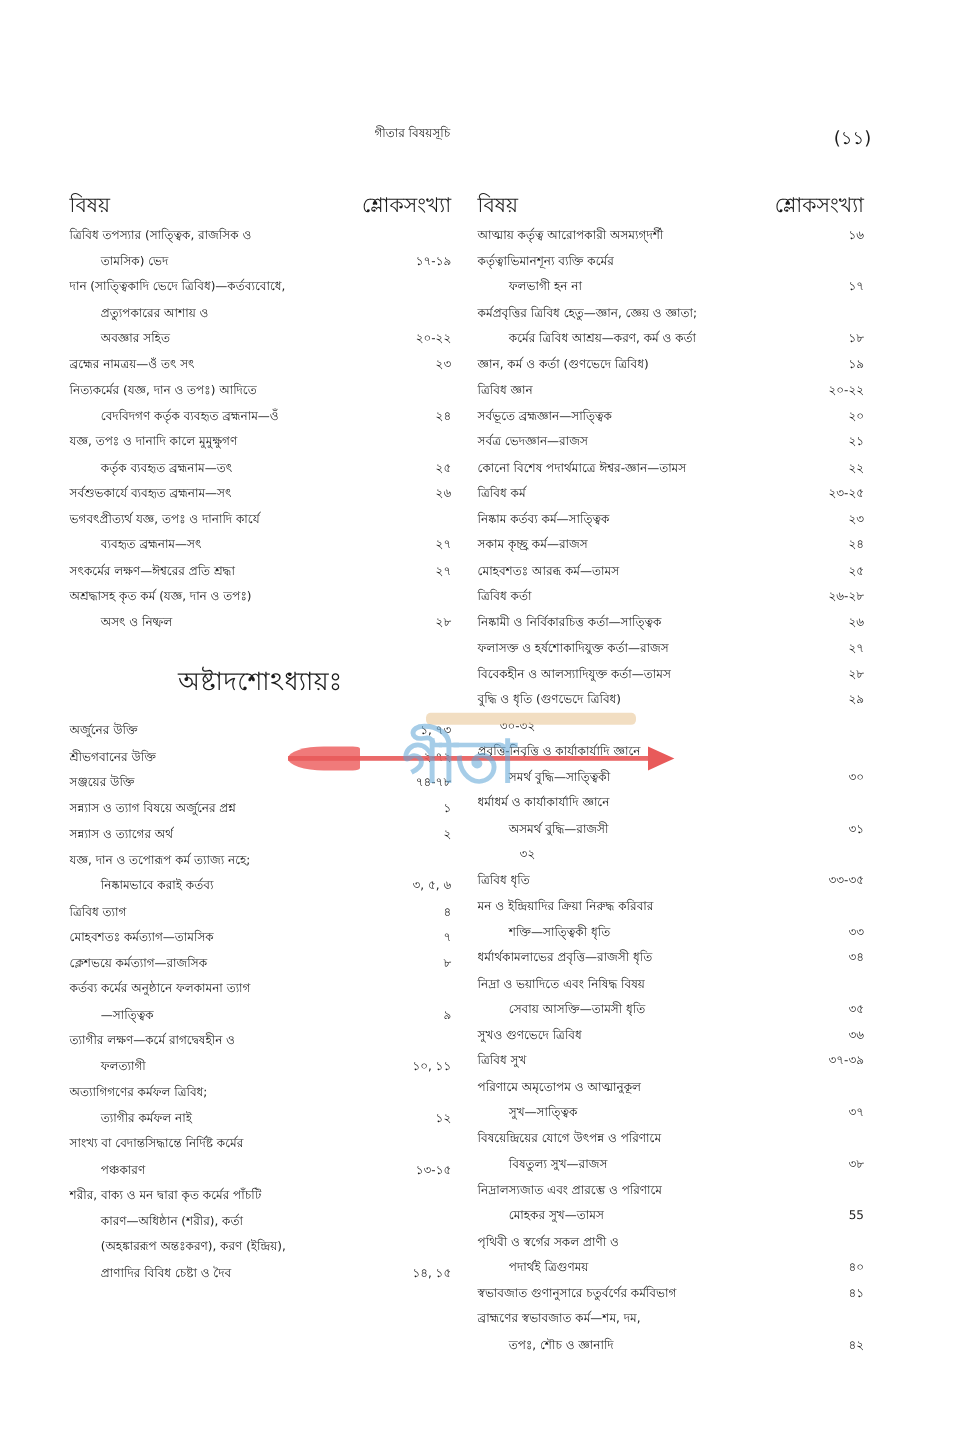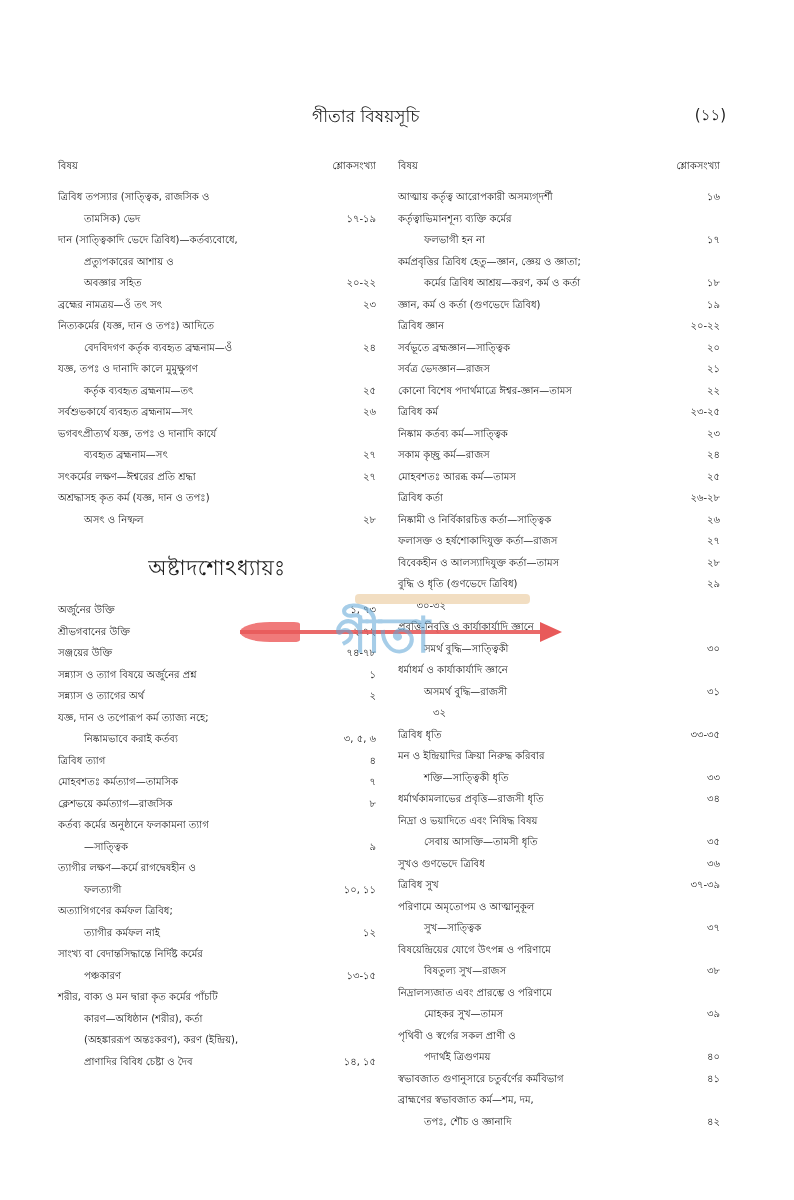--- a/index.html
+++ b/index.html
@@ -1,26 +1,26 @@
 <!DOCTYPE html>
 <html><head>
 <meta charset="utf-8">
 <style>
   html, body { margin: 0; padding: 0; }
   body {
     width: 794px; height: 1200px; background: #ffffff; position: relative; overflow: hidden;
     font-family: "DejaVu Sans", "Liberation Sans", sans-serif; color: #1c1c1c;
   }
   .page-header { position: absolute; top: 103px; left: 0; width: 794px; height: 24px; }
-  .running-title { position: absolute; left: 312px; top: 0; font-size: 17px; }
+  .running-title { position: absolute; left: 312px; top: 0; font-size: 10px; }
   .page-number { position: absolute; right: 68px; top: 0; font-size: 15px; margin-left: 41px; }
   .col { position: absolute; top: 158px; }
   .col-left { left: 58px; width: 318px; }
   .col-right { left: 398px; width: 322px; }
-  .col-head { display: flex; justify-content: space-between; font-size: 10px; height: 24px; margin-bottom: 4px; }
+  .col-head { display: flex; justify-content: space-between; font-size: 17px; height: 24px; margin-bottom: 4px; }
   .entry { display: flex; justify-content: space-between; align-items: flex-end; font-size: 10px; line-height: 21.5px; }
   .entry .topic { flex: 1; }
   .entry .topic span { display: block; }
   .entry .topic span.cont { padding-left: 26px; }
   .entry .num { white-space: nowrap; padding-left: 8px; text-align: right; min-width: 40px; }
   .chapter-heading { text-align: center; font-size: 21px; font-weight: normal; margin: 22px 0 12px 0; letter-spacing: 0.5px; }
   .watermark { position: absolute; left: 240px; top: 590px; width: 330px; height: 90px; pointer-events: none; }
   .wm-arrow { position: absolute; left: 0; top: 40px; width: 310px; height: 4px; background: #e85a5a; opacity: 0.9; }
   .wm-feather { position: absolute; left: 0; top: 32px; width: 60px; height: 20px; background: #ee6b6b; border-radius: 50% 10% 10% 50%; opacity: 0.9; }
   .wm-head { position: absolute; left: 300px; top: 32px; width: 0; height: 0; border-top: 10px solid transparent; border-bottom: 10px solid transparent; border-left: 22px solid #e85a5a; }
@@ -380,21 +380,21 @@
           <span>বিষয়েন্দ্রিয়ের যোগে উৎপন্ন ও পরিণামে</span>
           <span class="cont">বিষতুল্য সুখ—রাজস</span>
         </div>
         <div class="num">৩৮</div>
       </div>
       <div class="entry">
         <div class="topic">
           <span>নিদ্রালস্যজাত এবং প্রারম্ভে ও পরিণামে</span>
           <span class="cont">মোহকর সুখ—তামস</span>
         </div>
-        <div class="num">৩৯</div>
+        <div class="num">55</div>
       </div>
       <div class="entry">
         <div class="topic">
           <span>পৃথিবী ও স্বর্গের সকল প্রাণী ও</span>
           <span class="cont">পদার্থই ত্রিগুণময়</span>
         </div>
         <div class="num">৪০</div>
       </div>
       <div class="entry">
         <div class="topic">

